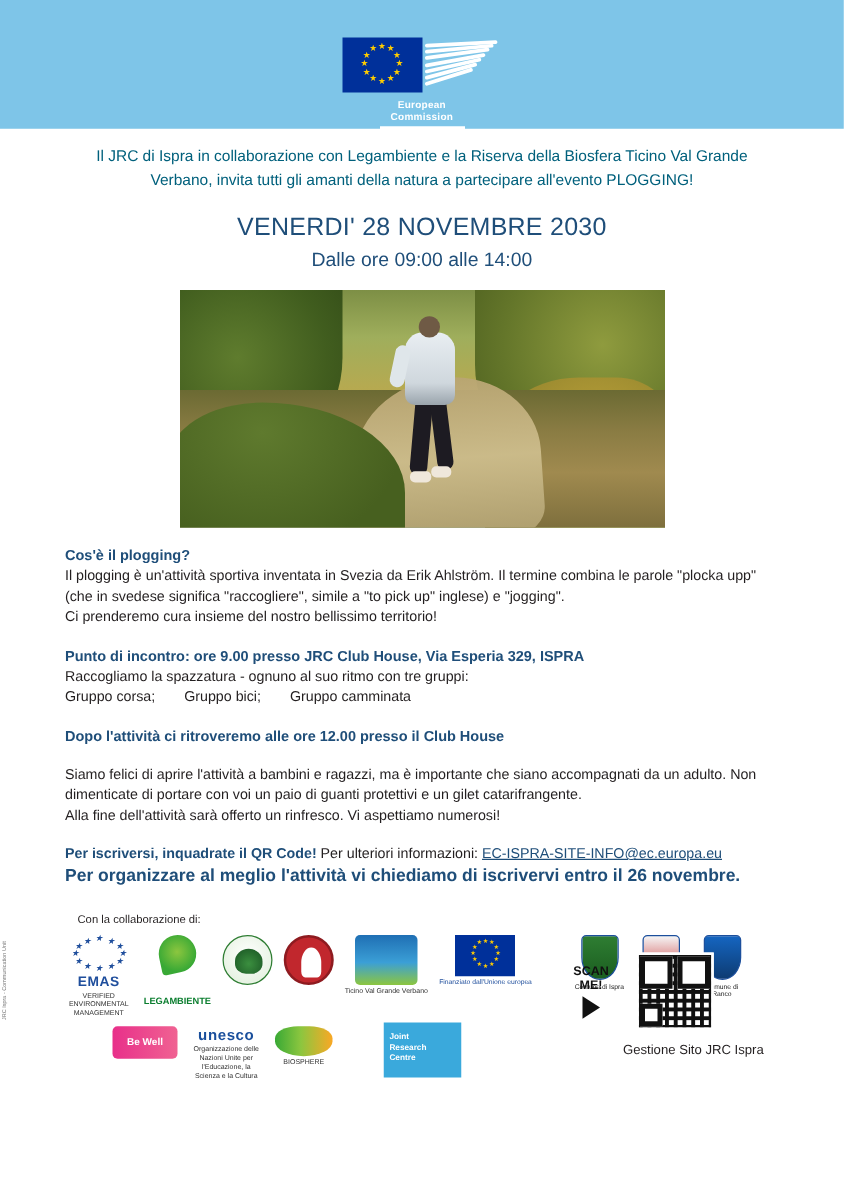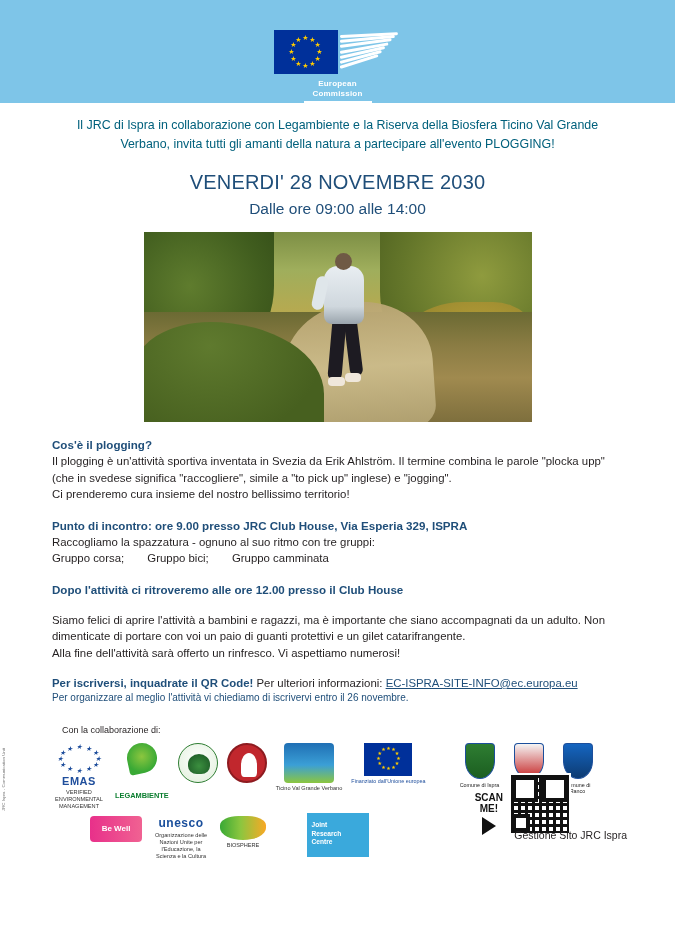--- a/index.html
+++ b/index.html
@@ -201,21 +201,21 @@
     color: #231f20;
     font-size: 11.4px;
     line-height: 16.5px;
   }
   .gap-m { height: 14px; }
   .groups-line span { margin-right: 20px; margin-top: 38px; }
 
   .signup-line { font-size: 11.4px; line-height: 17px; }
   .signup-line b { color: #1f4e79; }
   .link { color: #1f4e79; text-decoration: underline; }
-  .deadline { color: #1f4e79; font-weight: 400; font-size: 10px; }
+  .deadline { color: #1f4e79; font-weight: 700; font-size: 14px; }
 
   
   .collab-label {
     margin-top: 22px;
     font-size: 9px;
     color: #231f20;
     padding-left: 10px;
   }
   .logo-area {
     position: relative;
@@ -308,24 +308,24 @@
     position: relative;
   }
   .crest-1 .crest-shield { background: linear-gradient(180deg,#2e7d32 0%, #1b5e20 100%); }
   .crest-2 .crest-shield { background: linear-gradient(180deg,#f5f5f5 0%, #c62828 100%); }
   .crest-3 .crest-shield { background: linear-gradient(180deg,#1565c0 0%, #0d3b72 100%); }
   .crest-cap { font-size: 5.4px; margin-top: 3px; color: #222; }
 
   .scan-wrap {
     position: absolute;
     right: 52px;
-    top: 30px;
+    top: 14px;
     display: flex;
-    align-items: flex-end;
-    gap: 6px;
+    align-items: center;
+    gap: 22px;
   }
   .scan-label { text-align: center; }
   .scan-txt { font-size: 10px; font-weight: 700; color: #111; line-height: 11px; }
   .scan-arrow {
     width: 0; height: 0;
     border-top: 9px solid transparent;
     border-bottom: 9px solid transparent;
     border-left: 14px solid #111;
     margin: 3px auto 0;
   }
@@ -359,21 +359,21 @@
     height: 44px;
     background: #3aa9dc;
     color: #ffffff;
     font-size: 6.6px;
     line-height: 8.5px;
     font-weight: 700;
     padding: 8px 5px;
   }
   .footer-note {
     position: absolute;
-    right: 48px;
+    right: 64px;
     bottom: 22px;
     font-size: 10.5px;
     color: #231f20;
   }
   .side-note {
     position: absolute;
     left: 6px;
     bottom: 52px;
     font-size: 4.4px;
     color: #777;

